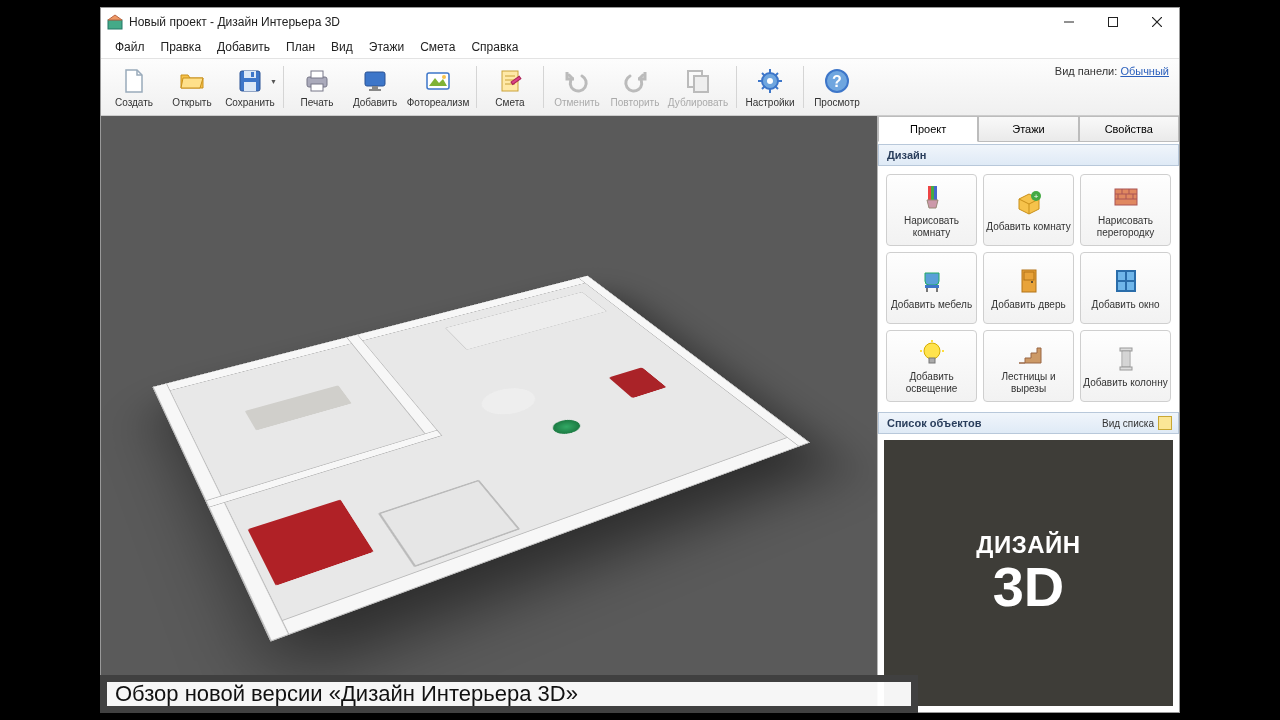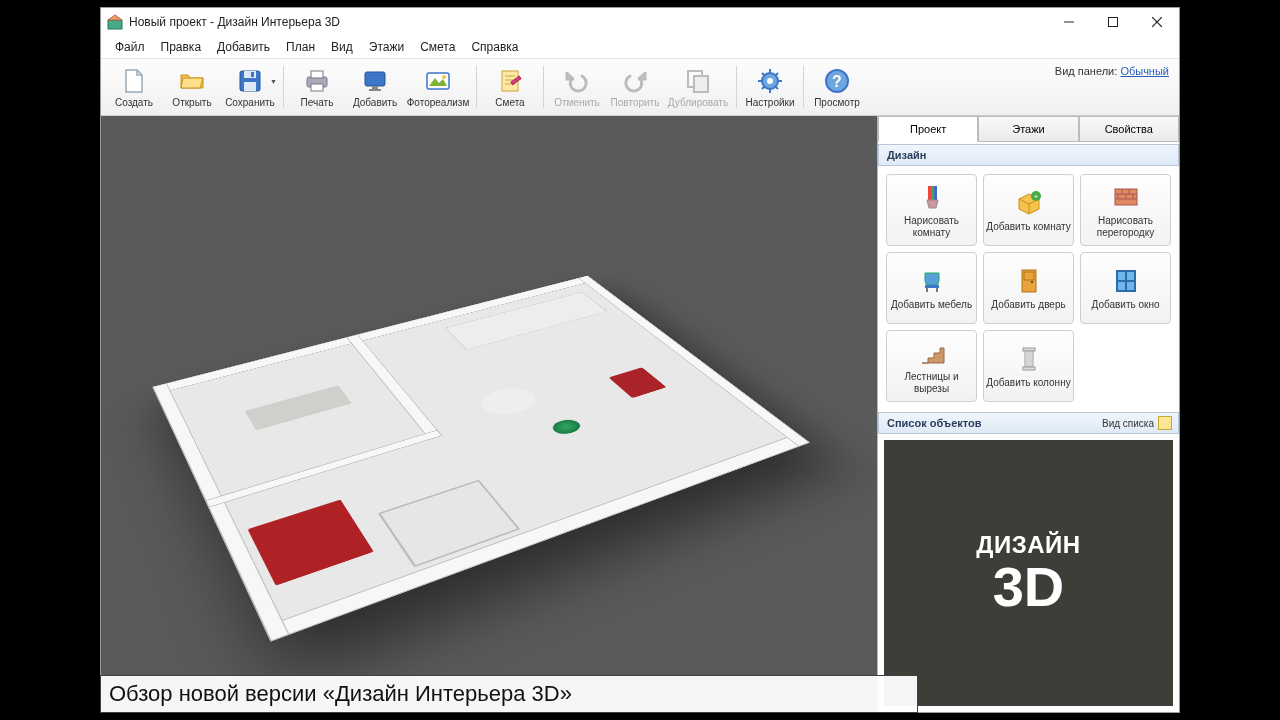--- a/index.html
+++ b/index.html
@@ -51,21 +51,21 @@
 .design-grid { display: grid; grid-template-columns: repeat(3, 1fr); gap: 6px; padding: 8px; }
 .design-btn { height: 72px; background: linear-gradient(#fefefe,#f2f2f2); border: 1px solid #cfcfcf; border-radius: 4px; display: flex; flex-direction: column; align-items: center; justify-content: center; gap: 3px; cursor: pointer; font-size: 10px; color: #333; text-align: center; line-height: 1.15;}
 .design-ico { width: 30px; height: 30px; display: flex; align-items: center; justify-content: center;}
 .obj-hdr { display:flex; align-items:center; justify-content:space-between; padding-right:6px;}
 .obj-hdr .view-link { font-size: 10px; color: #333; font-weight:normal;}
 .obj-hdr .note-ico { width:14px;height:14px; background:#fbe696;border:1px solid #c9a732; margin-left:4px;}
 .logo-box { margin: 6px; flex:1; background: #3e3d38; display:flex; flex-direction:column; align-items:center; justify-content:center; color:#fff; text-align:center;}
 .logo-box .l1 { font-size: 24px; font-weight: bold; letter-spacing: 0.5px;}
 .logo-box .l2 { font-size: 24px; font-weight: bold;}
 .logo-box .l3 { font-size: 56px; font-weight: 700; line-height:1;}
-.caption { position:absolute; left:100px; bottom:7px; height:38px; width:818px; background:rgba(255,255,255,.95); border:1px solid #404040; display:flex; align-items:center; padding:0 8px; font-size:22px; color:#111;}
+.caption { position:absolute; left:100px; bottom:7px; height:38px; width:818px; background:rgba(255,255,255,.95); border:7px solid #404040; display:flex; align-items:center; padding:0 8px; font-size:22px; color:#111;}
 </style>
 </head>
 <body>
 
 <div class="app-window">
   <div class="titlebar">
     <span class="app-icon">
       <svg width="16" height="16" viewBox="0 0 16 16">
           <rect x="1" y="6" width="14" height="9" fill="#4a8" stroke="#276" stroke-width="1"></rect>
           <polygon points="1,6 8,1 15,6" fill="#e96" stroke="#b64"></polygon>
@@ -344,20 +344,34 @@
                 <rect x="5" y="4" width="18" height="20" fill="#6fb6ea" stroke="#2a6daa" stroke-width="2"></rect>
                 <line x1="14" y1="4" x2="14" y2="24" stroke="#2a6daa" stroke-width="2"></line>
                 <line x1="5" y1="14" x2="23" y2="14" stroke="#2a6daa" stroke-width="2"></line>
               </svg>
             </span>
           <span>Добавить окно</span>
         </div>
         <div class="design-btn">
           <span class="design-ico">
               <svg width="28" height="28" viewBox="0 0 28 28">
+                <circle cx="14" cy="12" r="8" fill="#ffe34d" stroke="#d6ac00"></circle>
+                <rect x="11" y="19" width="6" height="5" fill="#aaa" stroke="#777"></rect>
+                <g stroke="#ffd400" stroke-width="1.5">
+                  <line x1="14" y1="1" x2="14" y2="3"></line>
+                  <line x1="24" y1="12" x2="26" y2="12"></line>
+                  <line x1="2" y1="12" x2="4" y2="12"></line>
+                </g>
+              </svg>
+            </span>
+          <span>Добавить освещение</span>
+        </div>
+        <div class="design-btn">
+          <span class="design-ico">
+              <svg width="28" height="28" viewBox="0 0 28 28">
                 <path d="M4 24h6v-5h6v-5h6v-5h4v15H4z" fill="#c96" stroke="#964"></path>
               </svg>
             </span>
           <span>Лестницы и вырезы</span>
         </div>
         <div class="design-btn">
           <span class="design-ico">
               <svg width="28" height="28" viewBox="0 0 28 28">
                 <rect x="8" y="3" width="12" height="3" fill="#ddd" stroke="#999"></rect>
                 <rect x="10" y="6" width="8" height="16" fill="#eee" stroke="#999"></rect>

